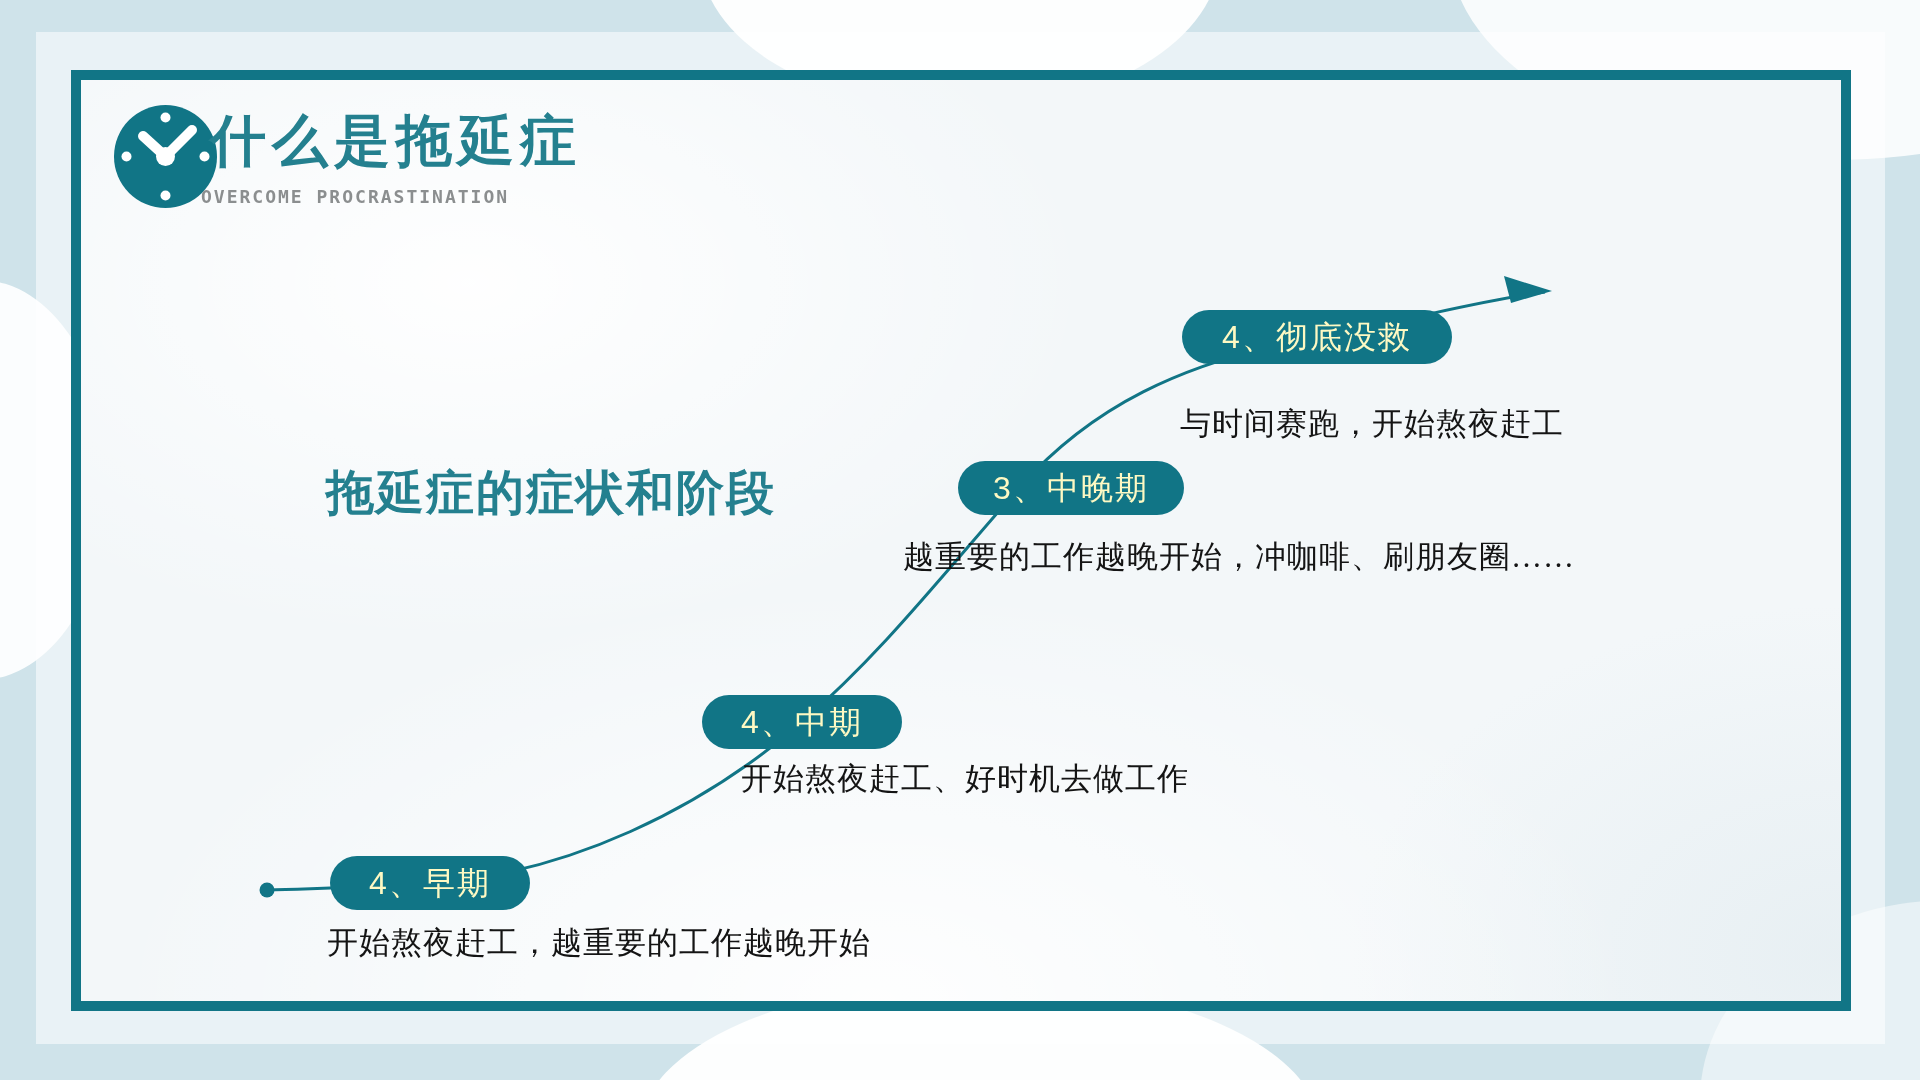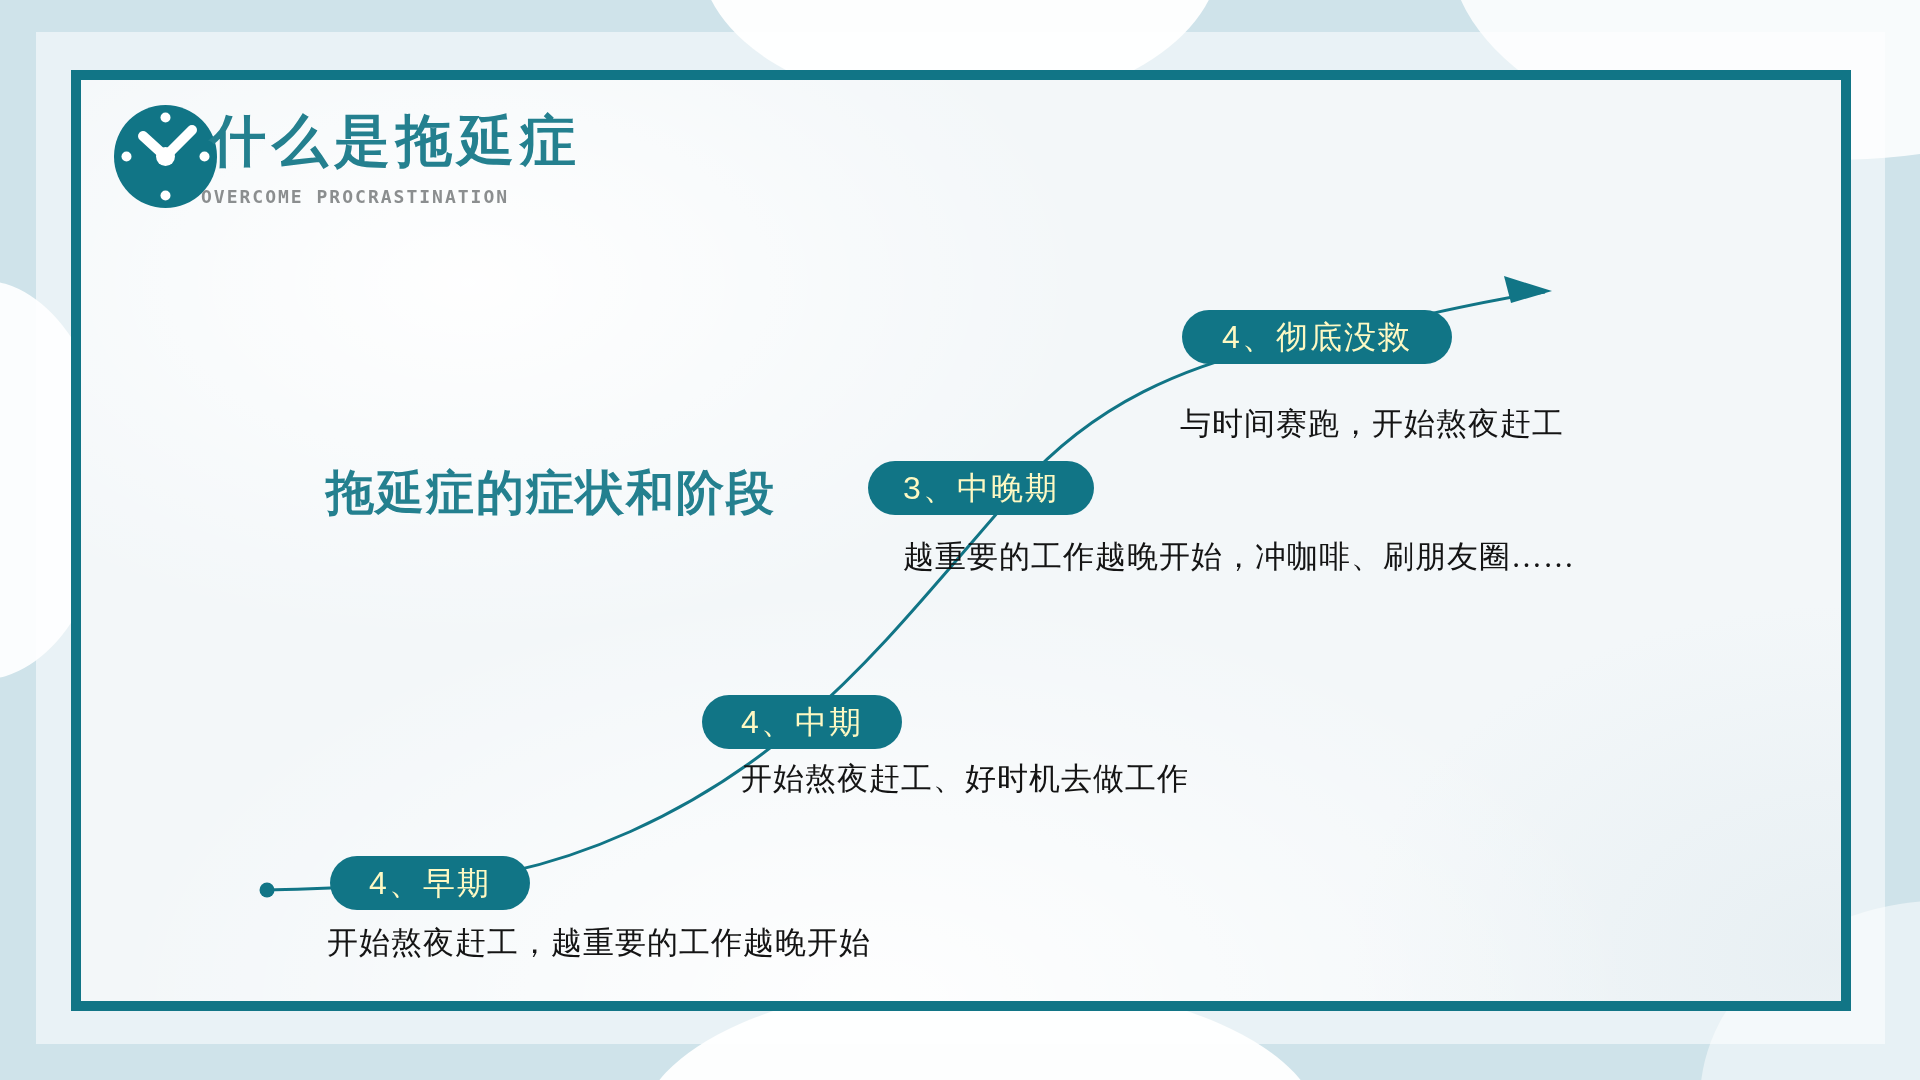--- a/index.html
+++ b/index.html
@@ -70,21 +70,21 @@
     position:absolute;height:54px;
     background:var(--teal);
     border-radius:27px;
     color:#fef9c3;
     font-size:32px;font-weight:500;letter-spacing:2px;
     display:flex;align-items:center;justify-content:center;
     line-height:54px;
   }
   .pill.p1{left:330px;top:856px;width:200px;}
   .pill.p2{left:702px;top:695px;width:200px;}
-  .pill.p3{left:868px;top:461px;width:226px;}
+  .pill.p3{left:958px;top:461px;width:226px;}
   .pill.p4{left:1182px;top:310px;width:270px;}
 
   
   .desc{
     position:absolute;
     font-family:"Liberation Serif","DejaVu Serif",serif;
     font-size:31px;color:var(--text);letter-spacing:1px;white-space:nowrap;
   }
   .desc.d1{left:327px;top:922px;}
   .desc.d2{left:741px;top:758px;}

